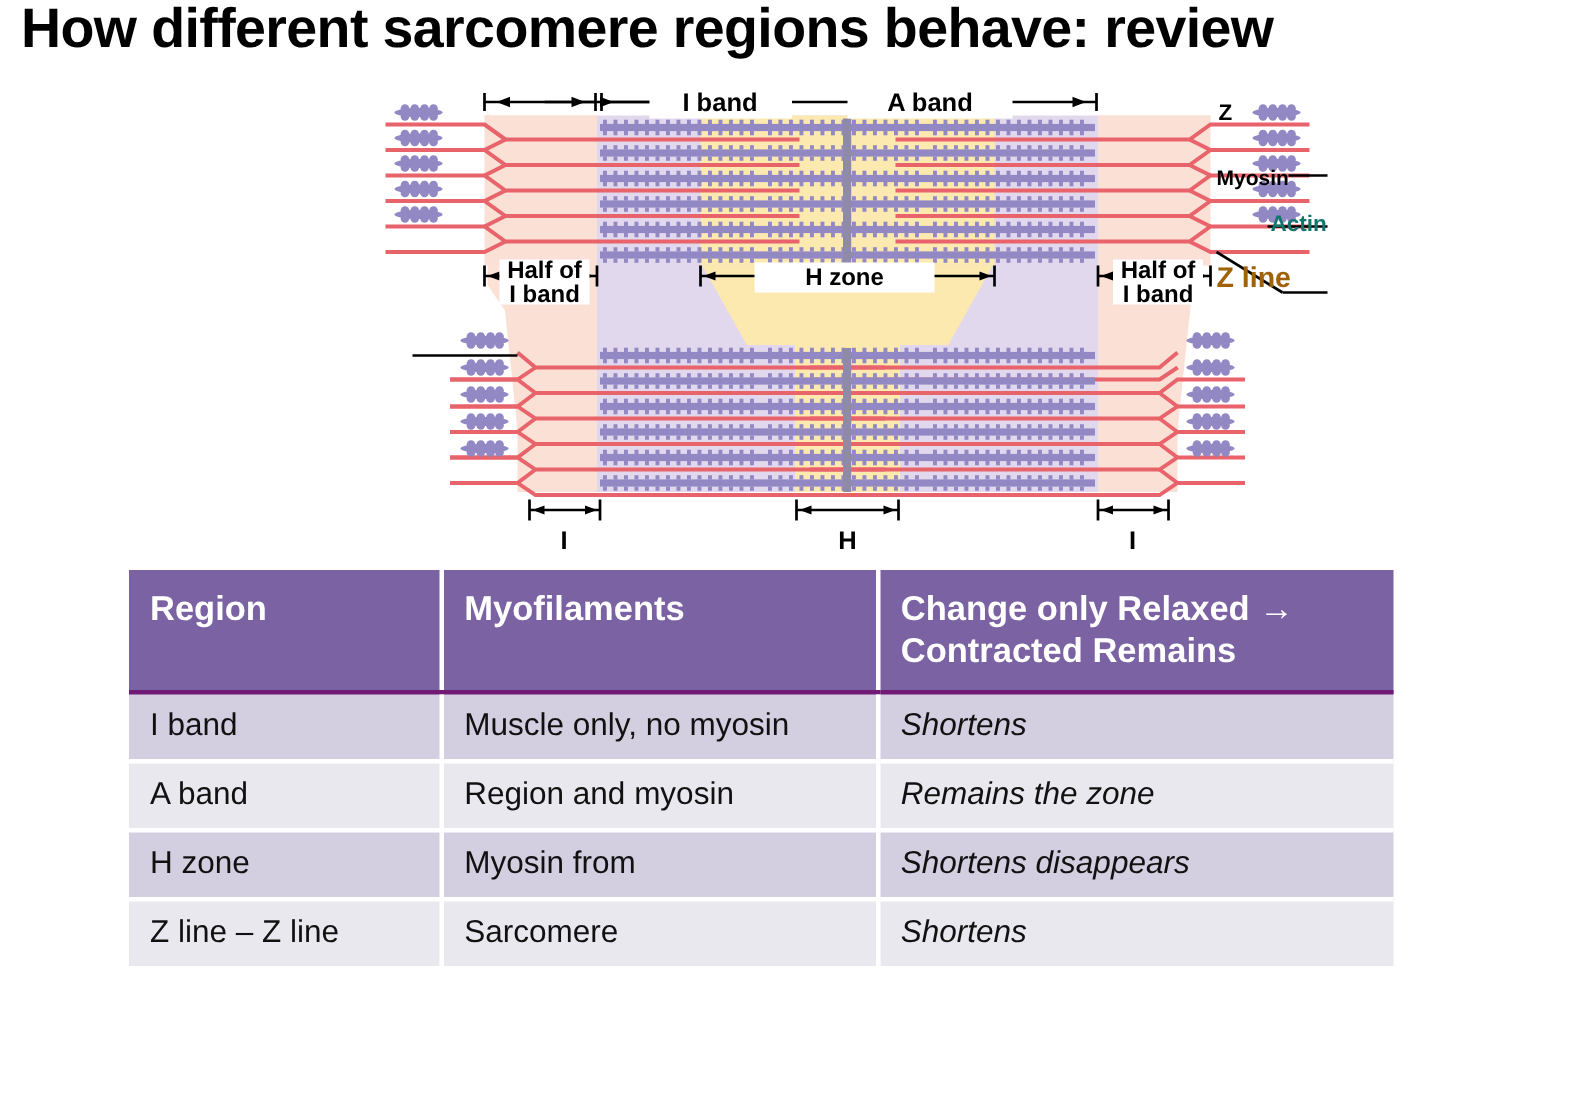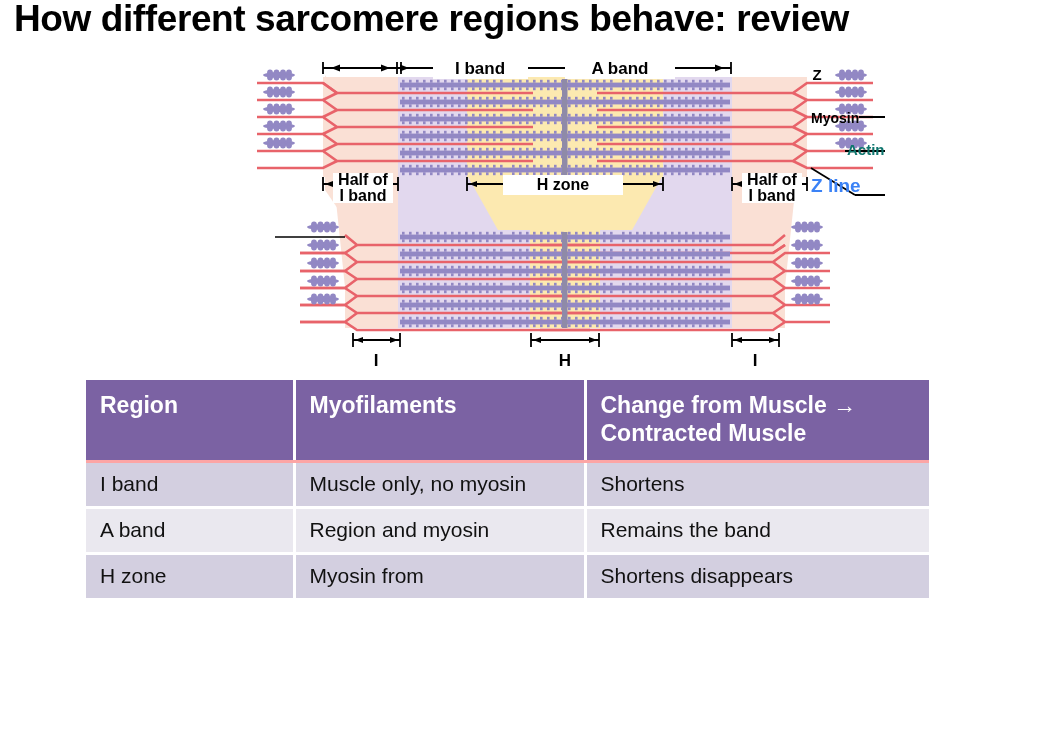--- a/index.html
+++ b/index.html
@@ -58,34 +58,34 @@
   #region-table thead th {
     background: #7b62a3;
     color: #ffffff;
     font-size: 23px;
     font-weight: bold;
     text-align: left;
     padding: 11px 14px 13px 14px;
     vertical-align: top;
     line-height: 1.22;
     border-right: 3px solid #ffffff;
-    border-bottom: 3px solid #fca5a5;
+    border-bottom: 3px solid #701a75;
   }
   #region-table thead th:last-child { border-right: none; }
   #region-table tbody td {
     font-size: 21px;
     color: #111111;
     text-align: left;
     padding: 9px 14px 10px 14px;
     vertical-align: middle;
     border-right: 3px solid #ffffff;
     border-bottom: 3px solid #ffffff;
     white-space: nowrap;
   }
-  #region-table tbody td:last-child { border-right: none; }
+  #region-table tbody td:last-child { border-right: none; font-style: italic; }
   #region-table tbody tr.odd td { background: #d3cfe0; }
   #region-table tbody tr.even td { background: #eae8ef; }
   #region-table tbody tr:last-child td { border-bottom: none; }
 </style>
 </head>
 <body>
 
 <div id="slide">
 
   <div id="slide-title">How different sarcomere regions behave: review</div>
@@ -395,50 +395,55 @@
         <polygon points="532,285 524,282 524,288"></polygon>
       </g>
       <text x="131" y="311" text-anchor="middle" font-family="Liberation Sans, sans-serif" font-size="17" font-weight="bold" fill="#000000">I</text>
       <text x="320" y="311" text-anchor="middle" font-family="Liberation Sans, sans-serif" font-size="17" font-weight="bold" fill="#000000">H</text>
       <text x="510" y="311" text-anchor="middle" font-family="Liberation Sans, sans-serif" font-size="17" font-weight="bold" fill="#000000">I</text>
     </svg>
   </div>
 
   <div style="position:absolute; left:811px; top:110px; font-size:14px; font-weight:bold; color:#000;">Myosin</div>
   <div style="position:absolute; left:811px; top:141px; font-size:15px; font-weight:bold; color:#0f766e;margin-left:36px;">Actin</div>
-  <div style="position:absolute; left:811px; top:175px; font-size:19px; font-weight:bold; color:#3b82f6;">Z line</div>
+  <div style="position:absolute; left:811px; top:175px; font-size:19px; font-weight:bold; color:#a16207;">Z line</div>
 
   <table id="region-table">
     <colgroup>
         <col class="c1">
         <col class="c2">
         <col class="c3">
       </colgroup>
     <thead>
       <tr>
         <th>Region</th>
         <th>Myofilaments</th>
         <th>
-          <div>Change from Muscle →</div>
-          <div>Contracted Muscle</div>
+          <div>Change only Relaxed →</div>
+          <div>Contracted Remains</div>
         </th>
       </tr>
     </thead>
     <tbody>
       <tr class="odd">
         <td>I band</td>
         <td>Muscle only, no myosin</td>
         <td>Shortens</td>
       </tr>
       <tr class="even">
         <td>A band</td>
         <td>Region and myosin</td>
-        <td>Remains the band</td>
+        <td>Remains the zone</td>
       </tr>
       <tr class="odd">
         <td>H zone</td>
         <td>Myosin from</td>
         <td>Shortens disappears</td>
       </tr>
+      <tr class="even">
+        <td>Z line – Z line</td>
+        <td>Sarcomere</td>
+        <td>Shortens</td>
+      </tr>
     </tbody>
   </table>
 
 </div>
 
 </body></html>

